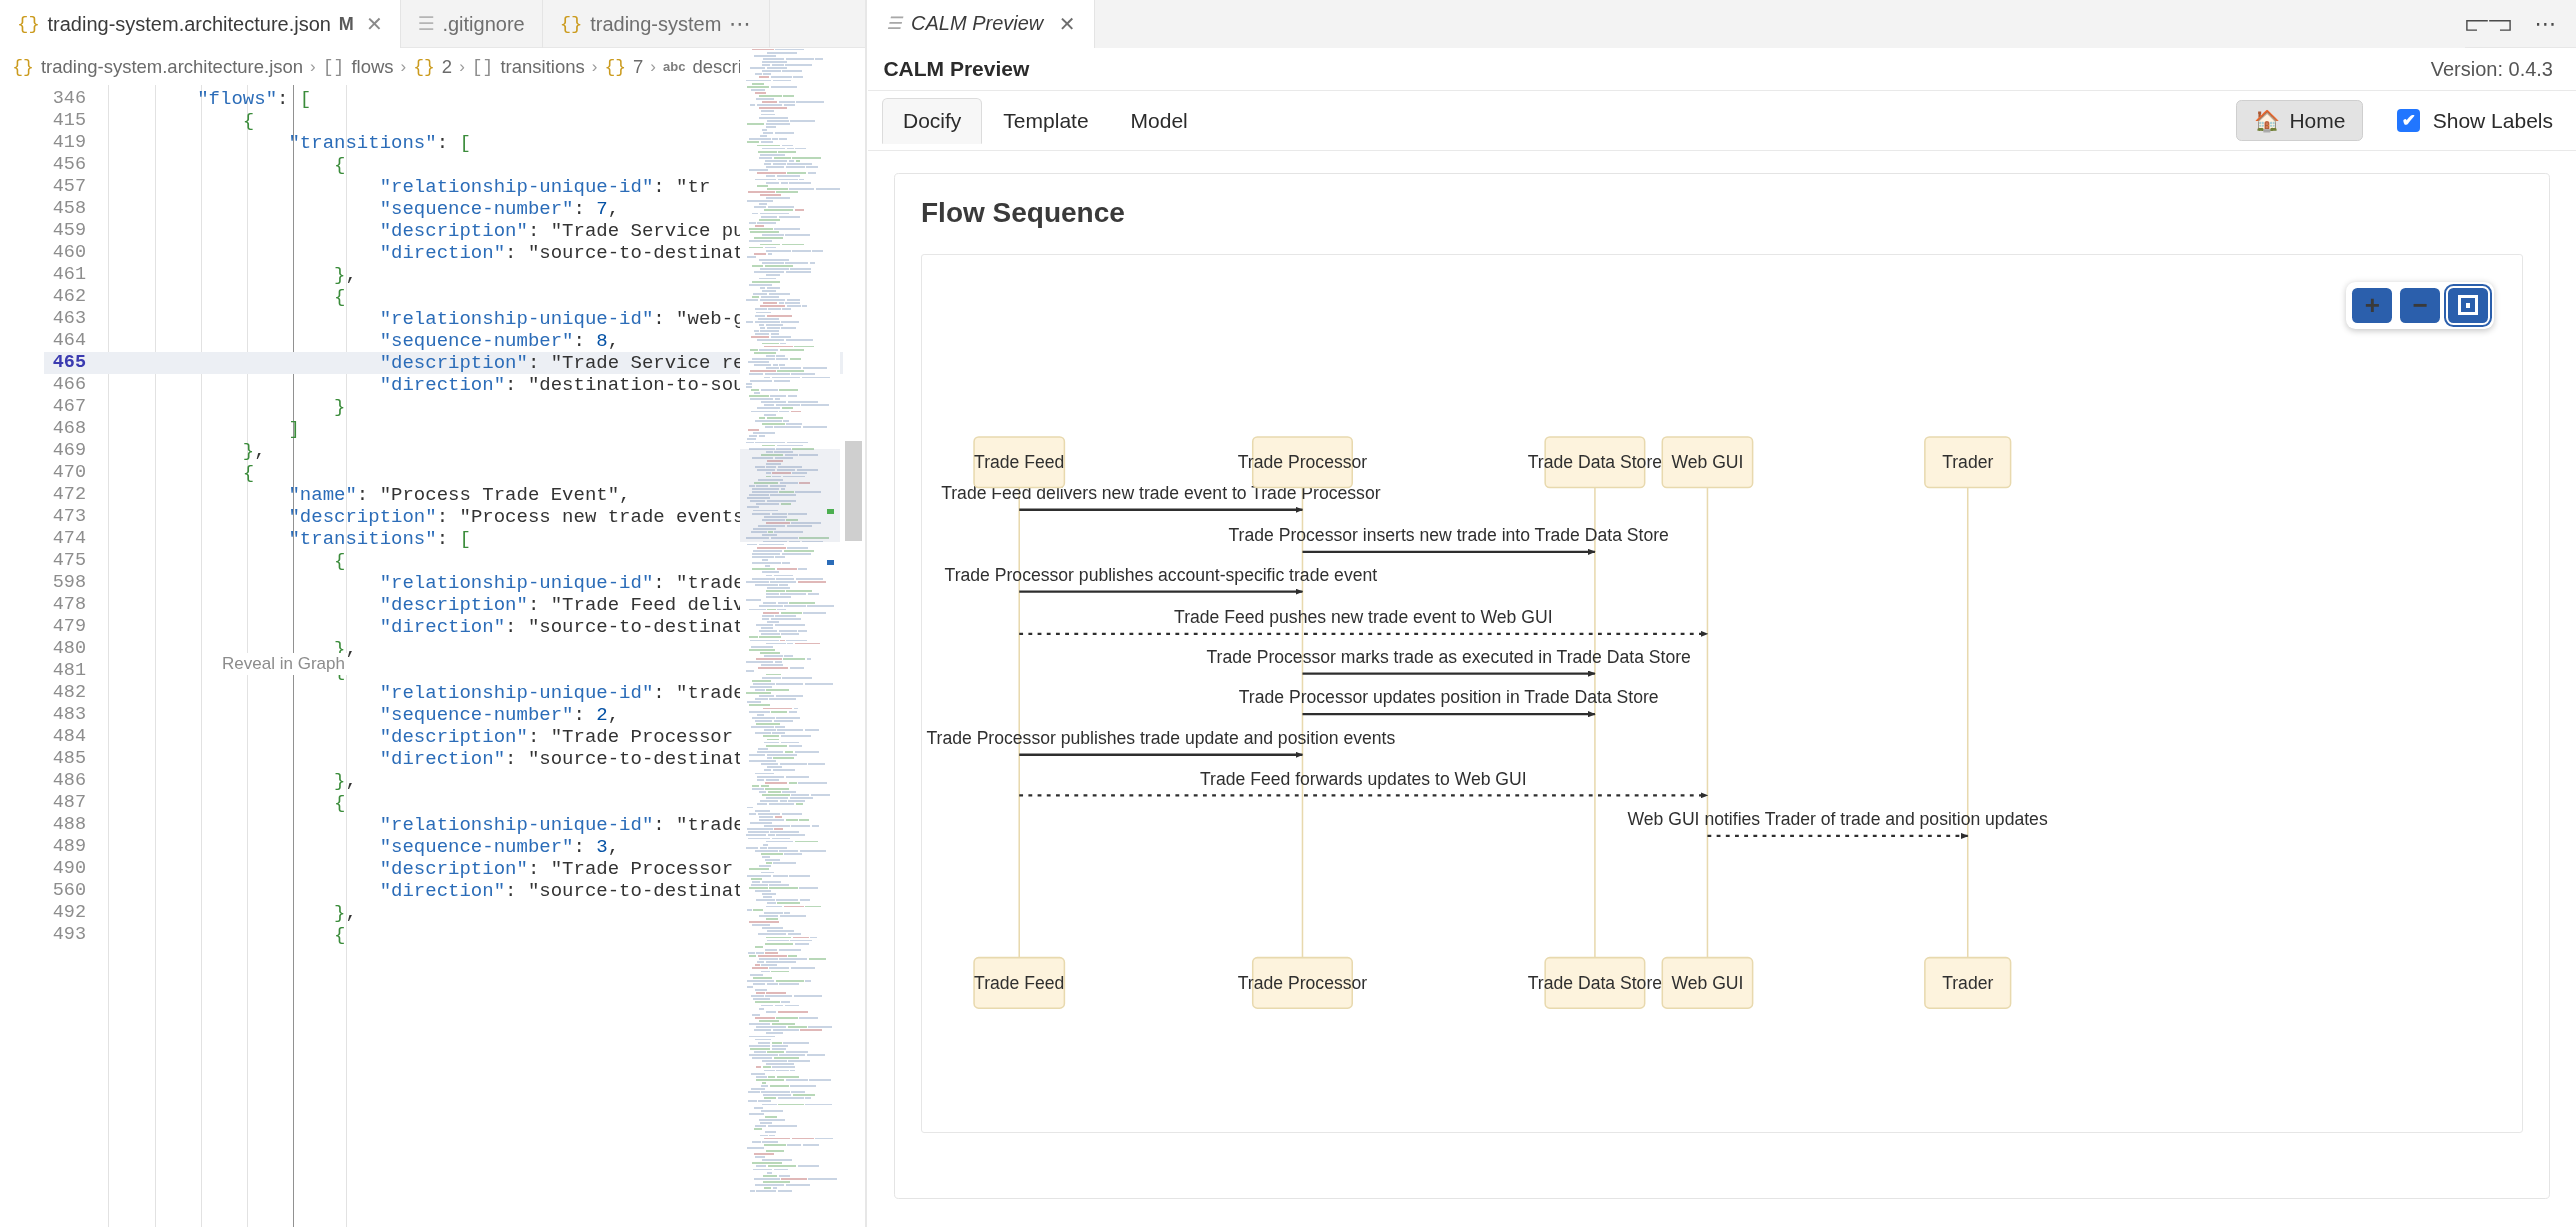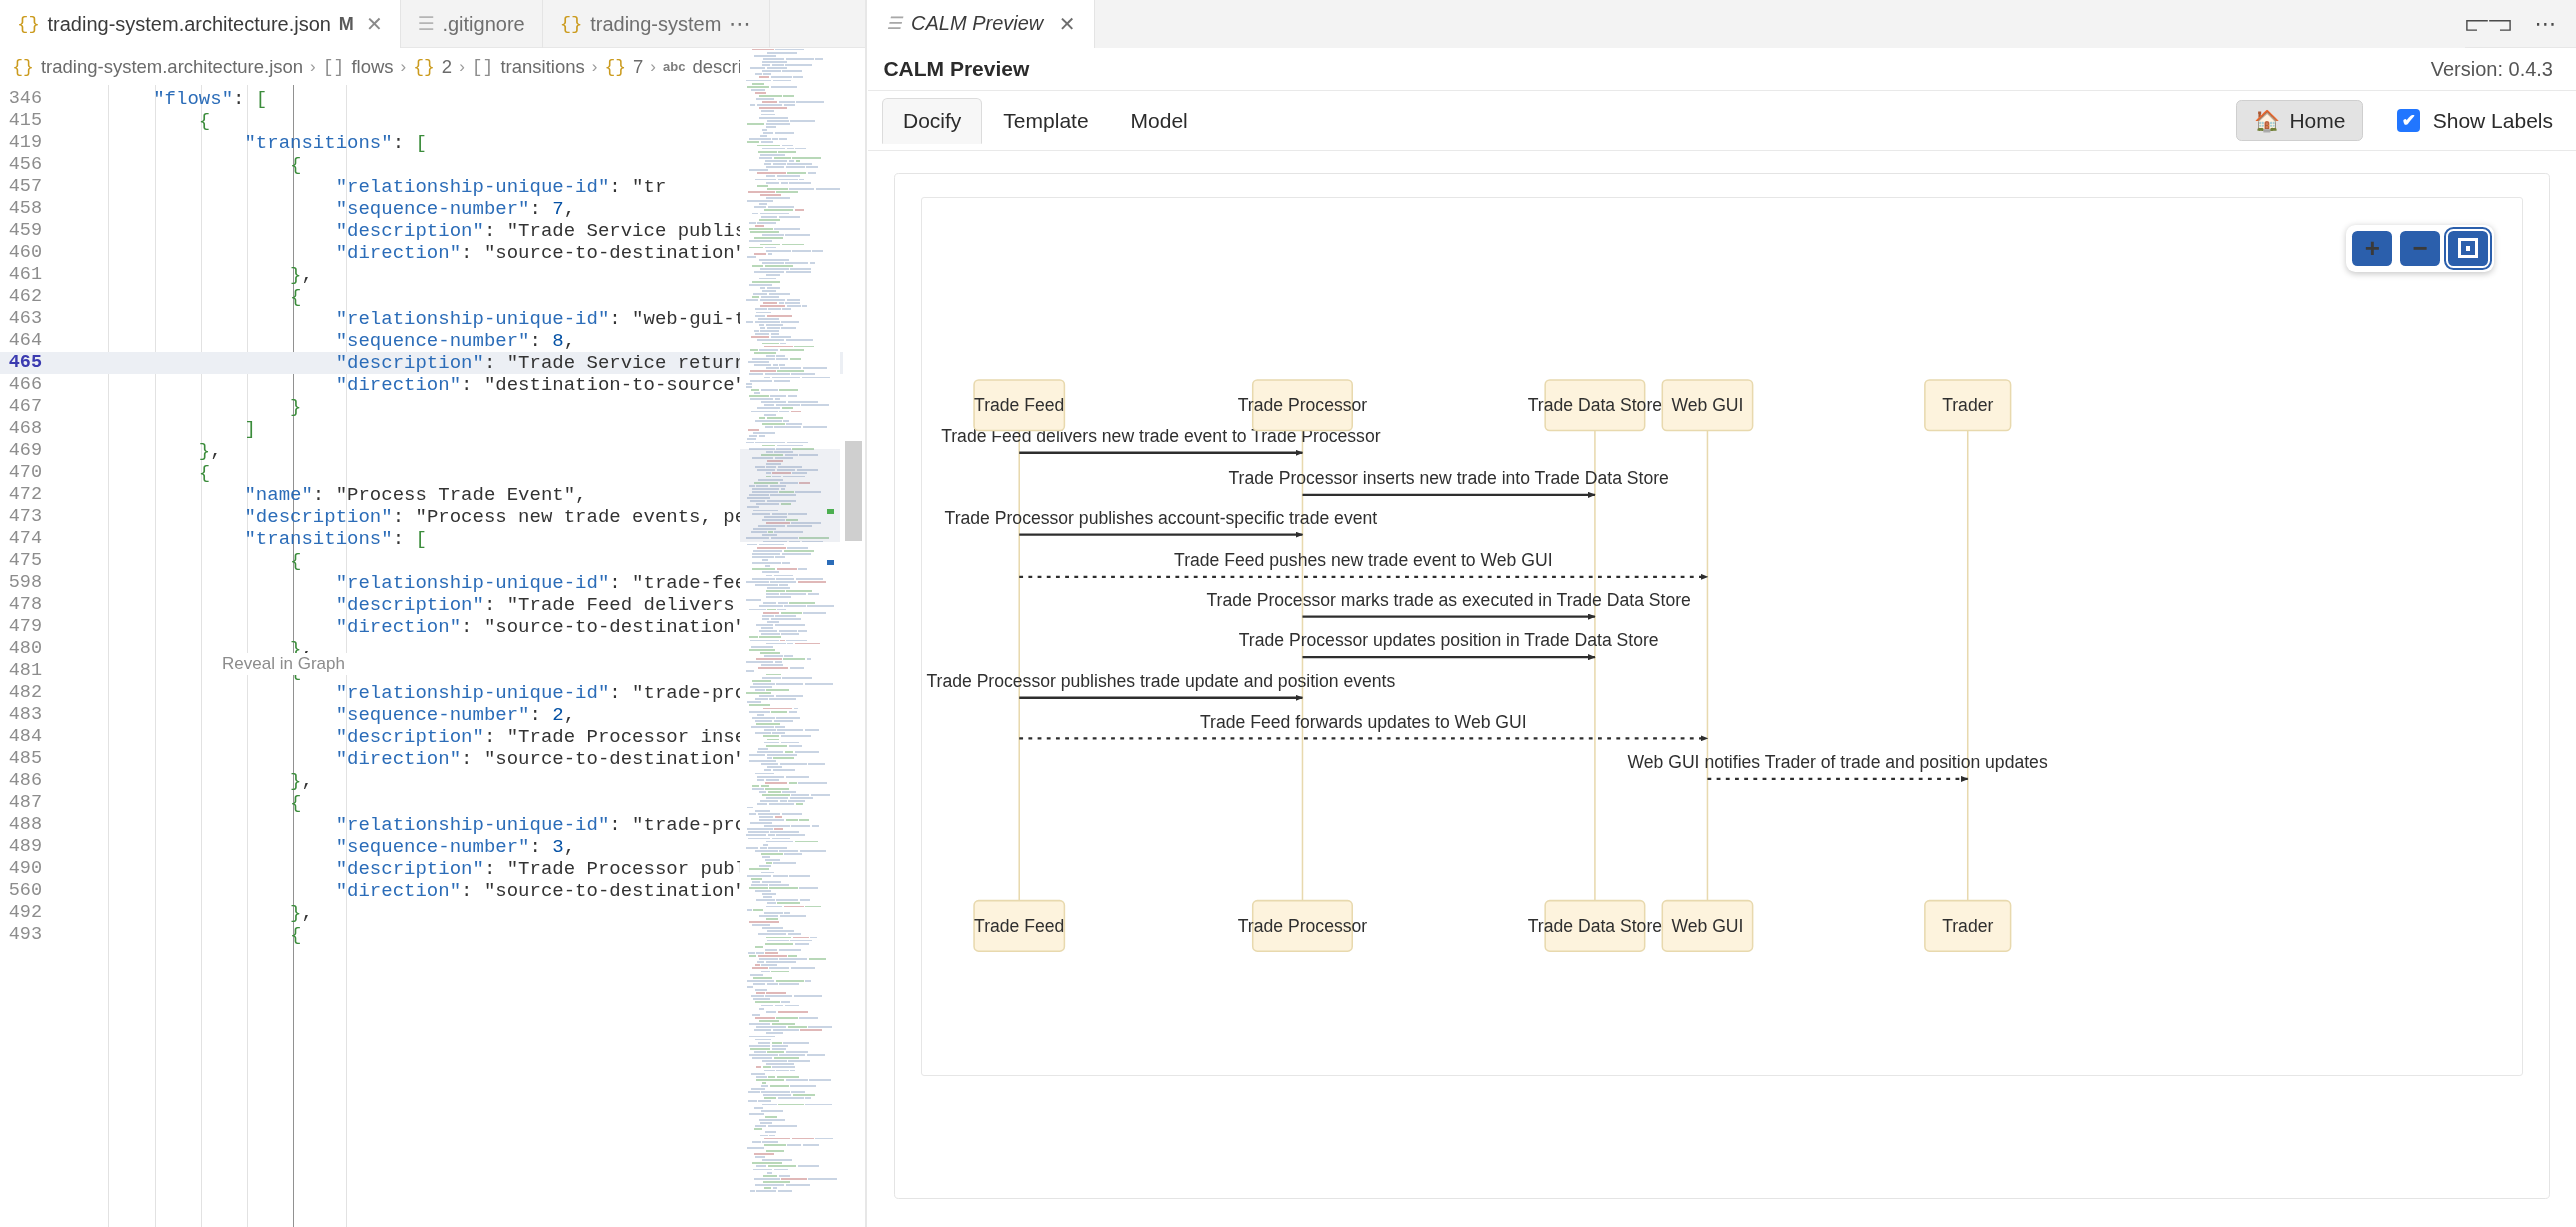--- a/index.html
+++ b/index.html
@@ -36,20 +36,21 @@
   }
   .breadcrumb .bc-sep { color:#9b9b9b; font-size:17px; }
   .breadcrumb .bc-ico { font-family:"Liberation Mono", monospace; color:#cb9b1e; font-size:18px;}
   .breadcrumb .bc-ico.br { color:#8d8d8d; }
   .breadcrumb .bc-abc { font-size:13px; color:#7d7d7d; font-weight:700; }
 
   .code-area {
     position:relative; height:1143px; background:#ffffff;
     font-family:"Liberation Mono", monospace; font-size:19px; line-height:22px;
     padding-top:3.1px;
+    padding-left:44px;
   }
   .code-line { position:relative; height:22px; white-space:pre; display:flex; }
   .code-line.hl { background:#eceff4; }
   .ln {
     width:62px; text-align:right; padding-right:20px; color:#8d8d8d;
     font-size:18.5px; flex:0 0 auto;
   }
   .code-line.hl .ln { color:#3b3bb0; font-weight:700; }
   .ctext { flex:1 1 auto; color:#333; }
   .k  { color:#2b6cb8; }   
@@ -1773,20 +1774,21 @@
         </div>
         <div class="chk-wrap">
           <span class="chk">✔</span>
           <span>Show Labels</span>
         </div>
       </div>
     </div>
 
     <div class="p-body">
       <div class="card">
+        <div class="card-title">Flow Sequence</div>
         <div class="diagram-box">
           <svg class="seq" id="seq-svg" viewBox="0 0 2090 1140" preserveAspectRatio="xMidYMid meet">
               <line x1="127" y1="301" x2="127" y2="915" class="lifeline"></line>
               <line x1="497" y1="301" x2="497" y2="915" class="lifeline"></line>
               <line x1="879" y1="301" x2="879" y2="915" class="lifeline"></line>
               <line x1="1026" y1="301" x2="1026" y2="915" class="lifeline"></line>
               <line x1="1366" y1="301" x2="1366" y2="915" class="lifeline"></line>
               <defs>
                 <marker id="arr" markerWidth="10" markerHeight="8" refX="9" refY="4" orient="auto" markerUnits="userSpaceOnUse">
                   <path d="M0,0 L10,4 L0,8 z" fill="#2e2e2e"></path>

